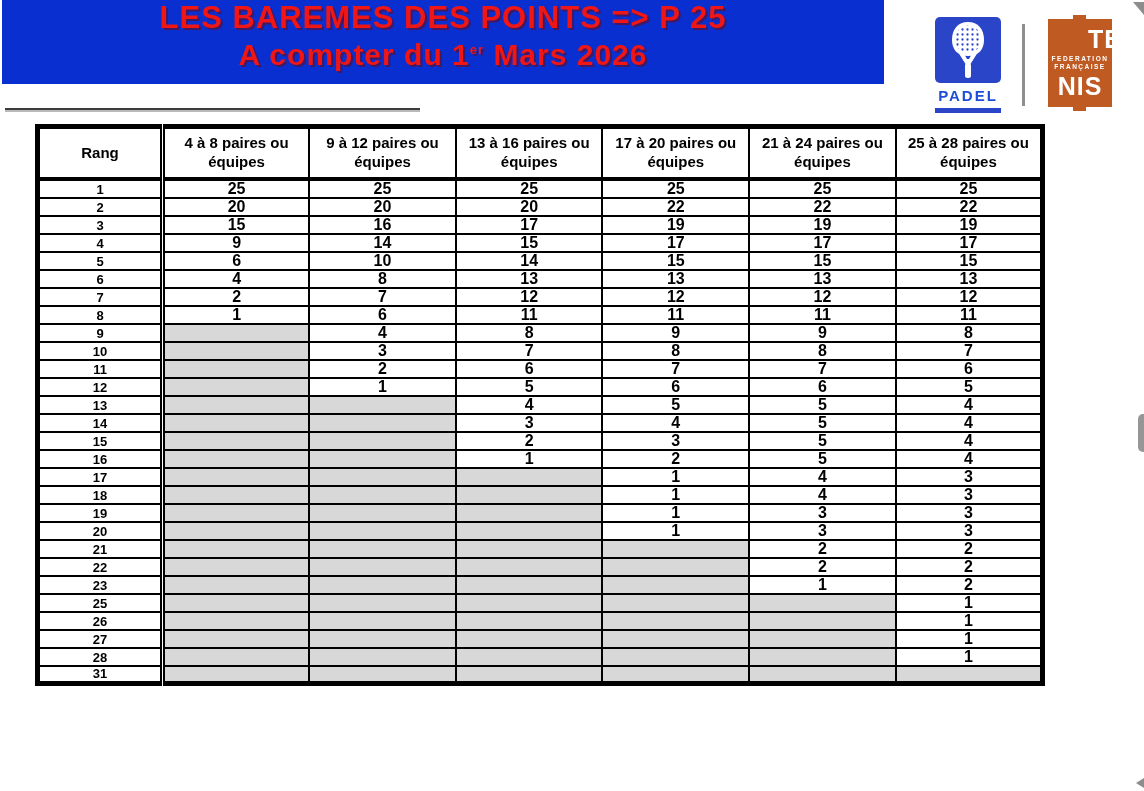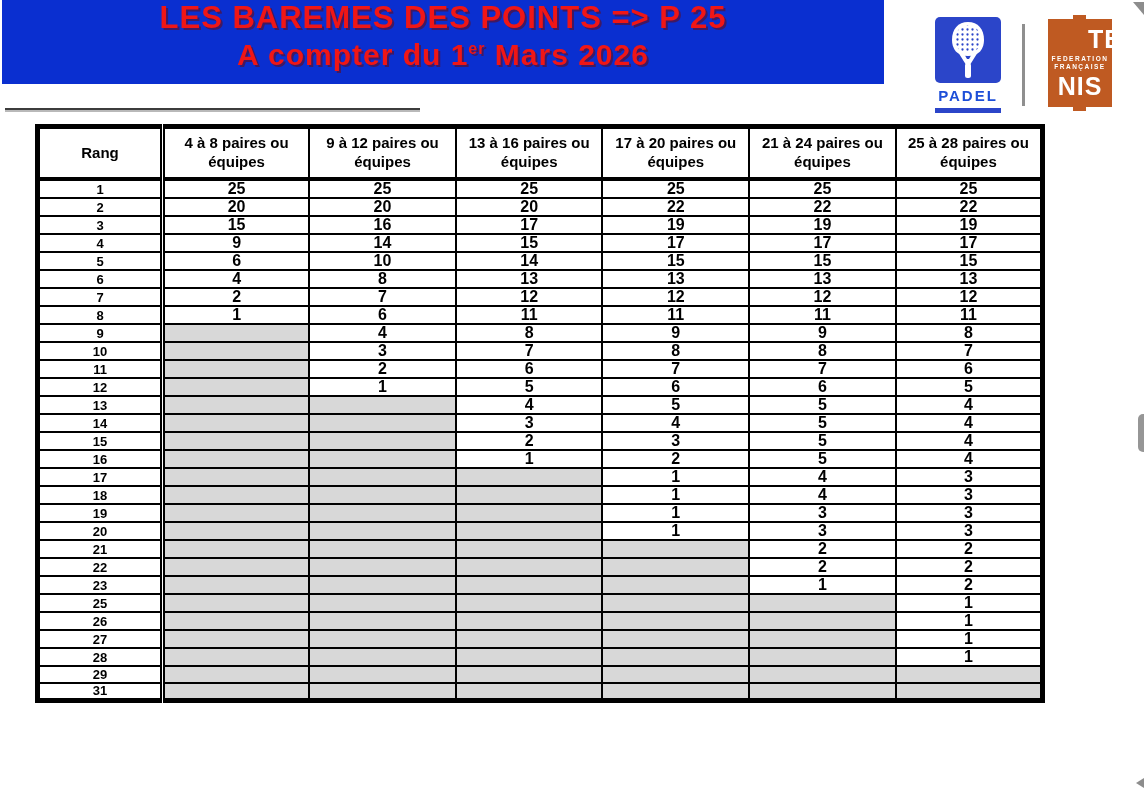--- a/index.html
+++ b/index.html
@@ -14,21 +14,21 @@
   }
   .banner .line1{
     font-size:31px;font-weight:800;letter-spacing:1px;
     color:#f01616;text-shadow:2px 2px 0 rgba(110,8,8,.55);
     font-family:"Liberation Sans",sans-serif;
   }
   .banner .line2{
     margin-top:2px;font-size:30px;font-weight:800;letter-spacing:1px;
     color:#f01616;text-shadow:2px 2px 0 rgba(110,8,8,.55);
   }
-  .banner .line2 sup{font-size:16px;vertical-align:super;}
+  .banner .line2 sup{font-size:13px;vertical-align:super;}
   
   .rule{
     position:absolute;left:5px;top:108px;width:415px;height:2px;
     background:#3c3c3c;border-bottom:2px solid #b9b9b9;
   }
   
   .padel-box{position:absolute;left:935px;top:17px;width:66px;height:66px;}
   .padel-label{
     position:absolute;left:930px;top:87px;width:76px;text-align:center;
     color:#1d4ed8;font-weight:800;font-size:15px;letter-spacing:2px;
@@ -383,29 +383,20 @@
         <tr>
           <td class="rank">28</td>
           <td class="empty"></td>
           <td class="empty"></td>
           <td class="empty"></td>
           <td class="empty"></td>
           <td class="empty"></td>
           <td>1</td>
         </tr>
         <tr>
-          <td class="rank">29</td>
-          <td class="empty"></td>
-          <td class="empty"></td>
-          <td class="empty"></td>
-          <td class="empty"></td>
-          <td class="empty"></td>
-          <td class="empty"></td>
-        </tr>
-        <tr>
           <td class="rank">31</td>
           <td class="empty"></td>
           <td class="empty"></td>
           <td class="empty"></td>
           <td class="empty"></td>
           <td class="empty"></td>
           <td class="empty"></td>
         </tr>
       </tbody>
   </table>

